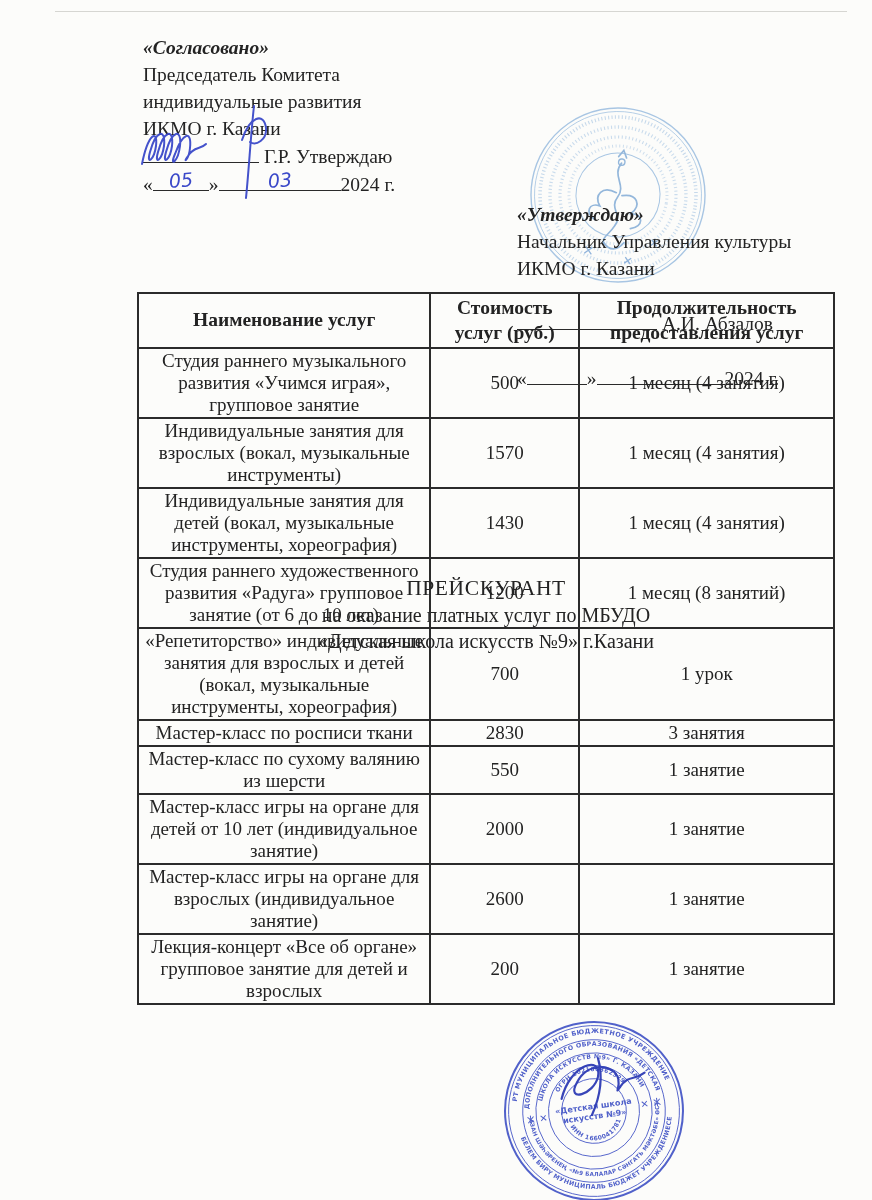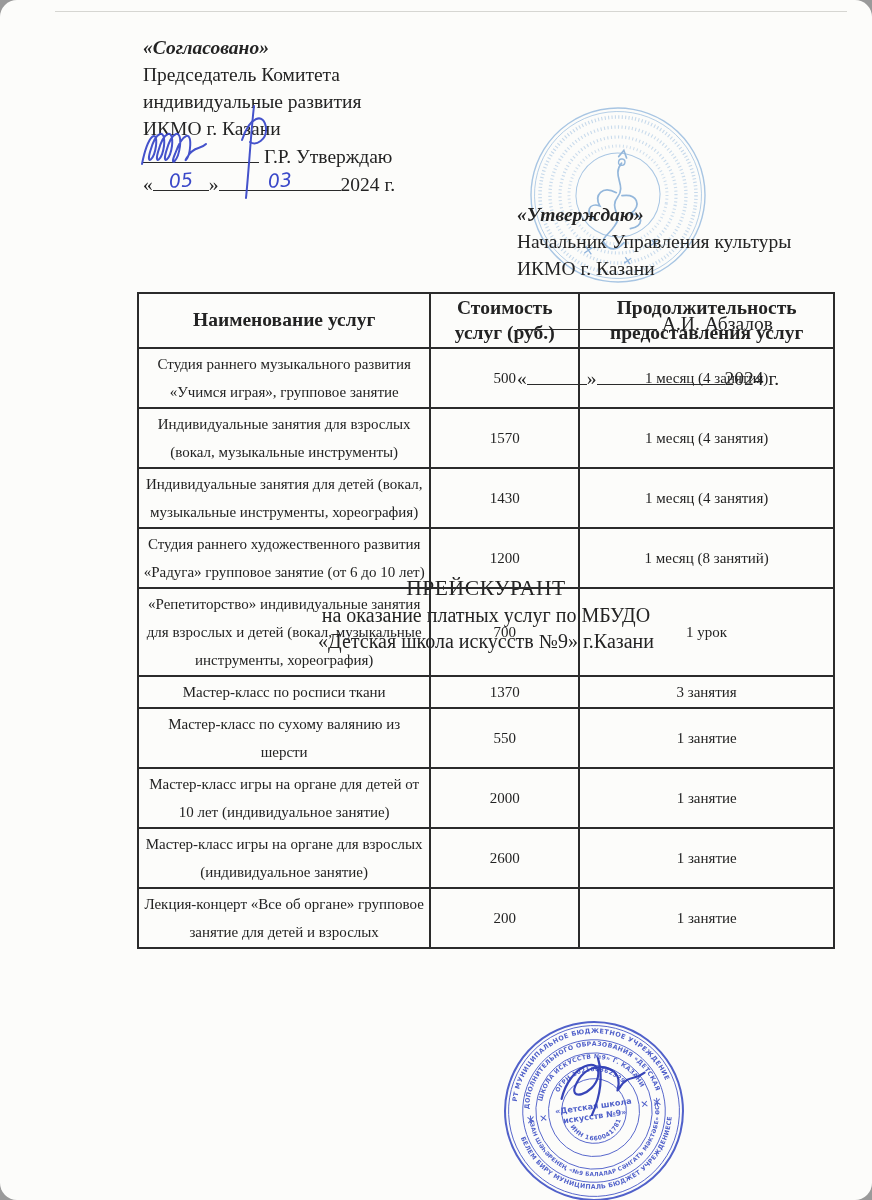--- a/index.html
+++ b/index.html
@@ -1,19 +1,19 @@
 <!DOCTYPE html>
 <html><head>
 <meta charset="utf-8">
 <style>
   html,body{margin:0;padding:0;background:#9a9a9a;}
   .page{
     position:relative;width:872px;height:1200px;background:#fcfcfa;
     font-family:"Liberation Serif","DejaVu Serif",serif;color:#232323;
-    overflow:hidden;margin:0 auto;border-radius:17px;
+    overflow:hidden;margin:0 auto;
   }
   .scan-line{position:absolute;left:55px;top:11px;width:792px;height:1px;background:#d6d6d2;}
   
   .approval{position:absolute;font-size:19.5px;line-height:27px;}
   .approval .heading{font-weight:bold;font-style:italic;}
   .agreed{left:143px;top:34px;width:350px;}
   .approved{left:517px;top:37px;width:345px;}
   .blank{display:inline-block;border-bottom:1.6px solid #2a2a2a;height:20px;vertical-align:baseline;position:relative;}
   .sig-row{white-space:nowrap;}
   .approved .sig-row{margin-top:27px;}
@@ -27,21 +27,21 @@
   .title-block{position:absolute;left:120px;top:220px;width:732px;text-align:center;}
   .title-main{font-weight:normal;font-size:21.5px;letter-spacing:.6px;line-height:27px;}
   .title-sub{font-size:20px;line-height:26px;}
   
   table.price{
     position:absolute;left:137px;top:292px;width:698px;
     border-collapse:collapse;table-layout:fixed;
   }
   table.price th,table.price td{
     border:2px solid #2b2b2b;text-align:center;vertical-align:middle;
-    padding:1px 4px;font-size:15px;line-height:28px;
+    padding:1px 4px;font-size:19px;line-height:22px;
   }
   table.price th{font-weight:bold;font-size:19.5px;line-height:24.5px;padding:2px 4px;}
   
   .stampsvg{position:absolute;pointer-events:none;}
   .stamp-behind{z-index:0;}
   .above{position:relative;z-index:2;}
 </style>
 </head>
 <body>
 
@@ -146,21 +146,21 @@
       <td>1200</td>
       <td>1 месяц (8 занятий)</td>
     </tr>
     <tr>
       <td>«Репетиторство» индивидуальные занятия для взрослых и детей (вокал, музыкальные инструменты, хореография)</td>
       <td>700</td>
       <td>1 урок</td>
     </tr>
     <tr>
       <td>Мастер-класс по росписи ткани</td>
-      <td>1370</td>
+      <td>2830</td>
       <td>3 занятия</td>
     </tr>
     <tr>
       <td>Мастер-класс по сухому валянию из шерсти</td>
       <td>550</td>
       <td>1 занятие</td>
     </tr>
     <tr>
       <td>Мастер-класс игры на органе для детей от 10 лет (индивидуальное занятие)</td>
       <td>2000</td>

